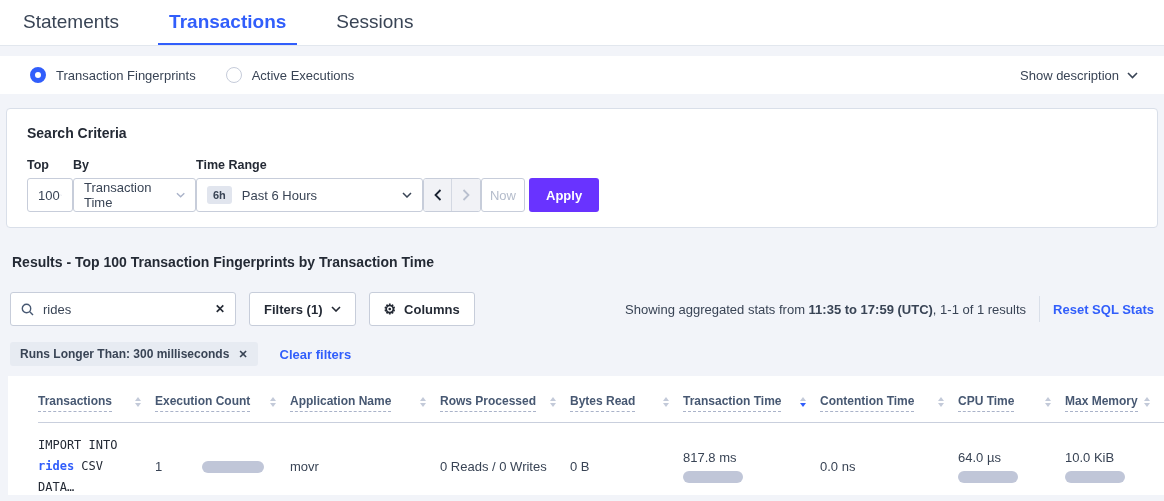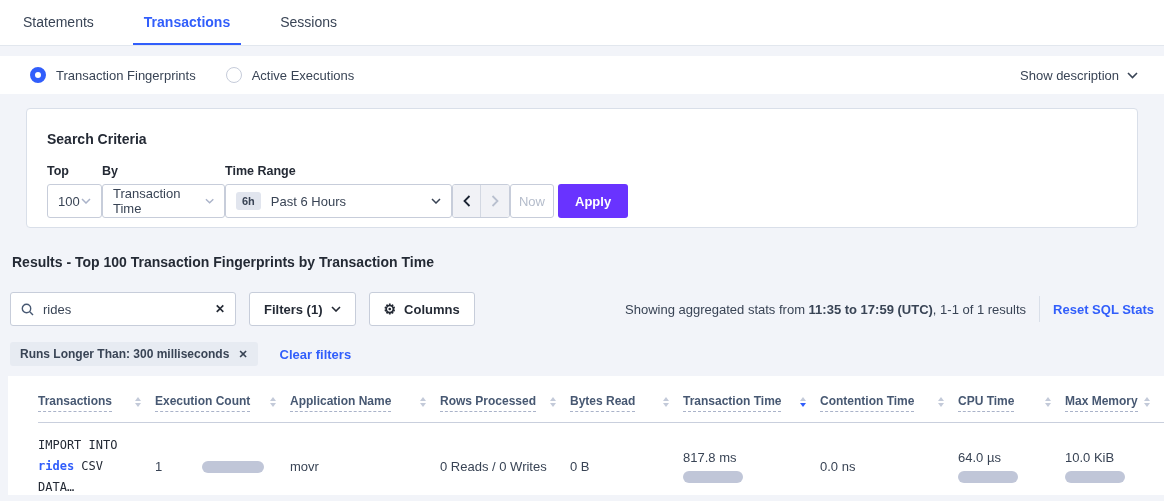--- a/index.html
+++ b/index.html
@@ -4,39 +4,39 @@
 <style>
   * { box-sizing: border-box; margin: 0; padding: 0; }
   html,body { width:1164px; height:501px; overflow:hidden; }
   body {
     background:#f2f4f9;
     font-family:"Liberation Sans", sans-serif;
     font-size:13px; color:#394455;
   }
   
   .tabbar { background:#fff; border-bottom:1px solid #e2e7ee; display:flex; padding-left:12px; height:46px; gap:28px; }
-  .tab { padding:0 11px; display:flex; align-items:center; font-size:14px; color:#394455; cursor:pointer; border-bottom:2px solid transparent; }
+  .tab { padding:0 11px; display:flex; align-items:center; font-size:19px; color:#394455; cursor:pointer; border-bottom:2px solid transparent; }
   .tab.active { color:var(--accent,#315efb); border-bottom-color:var(--accent,#315efb); font-weight:bold; }
   
   .band { height:38px; margin-top:10px; background:#fff; display:flex; align-items:center; justify-content:space-between; padding:0 26px 0 30px; }
   .radios { display:flex; align-items:center; }
   .radio-opt { display:flex; align-items:center; gap:10px; margin-right:30px; cursor:pointer; }
   .radio { width:16px; height:16px; border-radius:50%; background:#fff; }
   .radio.checked { border:5px solid var(--accent,#315efb); }
   .radio.unchecked { border:1px solid #c6ccda; }
   .show-desc { display:flex; align-items:center; gap:8px; cursor:pointer; color:#394455; }
   
-  .card { margin:14px 26px 0; background:#fff; border:1px solid #d9dfe9; border-radius:4px; padding:22px 20px 0; height:120px; }
+  .card { margin:14px 6px 0; background:#fff; border:1px solid #d9dfe9; border-radius:4px; padding:16px 20px 0; height:120px; }
   .card-title { font-size:14px; font-weight:bold; color:#242a35; margin-bottom:17px; }
   .controls { display:flex; align-items:flex-end; gap:0; }
   .field { display:flex; flex-direction:column; gap:6px; }
   .field > label { font-size:12.5px; font-weight:bold; color:#242a35; }
   .select { height:34px; border:1px solid #c7cdda; border-radius:3px; background:#fff; display:flex; align-items:center; justify-content:space-between; padding:0 10px; cursor:pointer; }
   .select .val { display:flex; align-items:center; gap:10px; }
-  .w-top { width:55px; } .w-by { width:123px; } .w-tr { width:227px; }
+  .w-top { width:46px; } .w-by { width:123px; } .w-tr { width:227px; }
   .badge { background:#e1e5ee; color:#394455; font-weight:bold; font-size:11px; padding:3px 6px; border-radius:3px; }
   .arrow-group { display:flex; border:1px solid #c7cdda; border-radius:3px; overflow:hidden; height:34px; }
   .arrow-btn { width:28px; border:none; background:#f1f2f6; display:flex; align-items:center; justify-content:center; cursor:pointer; }
   .arrow-btn.prev { border-right:1px solid #d3d8e2; }
   .now-btn { height:34px; width:44px; border:1px solid #c7cdda; border-radius:3px; background:#fff; color:#b4bccb; font-size:13px; font-family:inherit; }
   .apply-btn { height:34px; padding:0 17px; margin-left:4px; background:var(--apply_purple,#6933ff); color:#fff; font-weight:bold; font-size:13px; border:none; border-radius:3px; cursor:pointer; font-family:inherit; }
   
   .results-head { margin:26px 10px 0 12px; font-size:14px; font-weight:bold; color:#242a35; }
   .results-controls { margin:22px 10px 0; display:flex; align-items:center; }
   .searchbox { width:226px; height:34px; background:#fff; border:1px solid #c7cdda; border-radius:3px; display:flex; align-items:center; padding:0 10px; gap:9px; }

